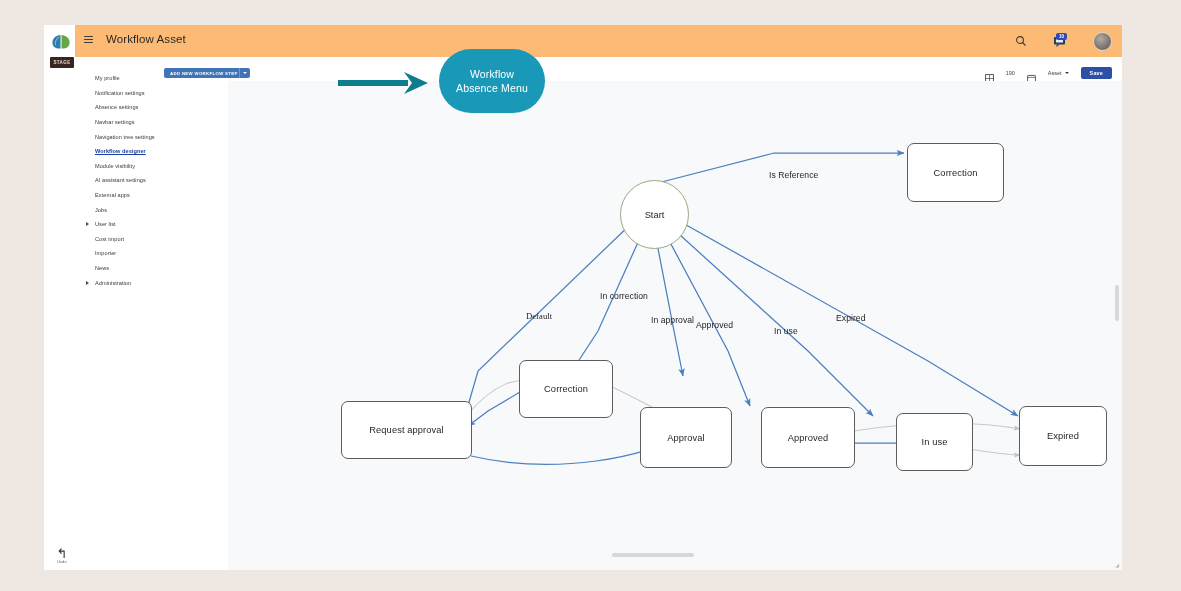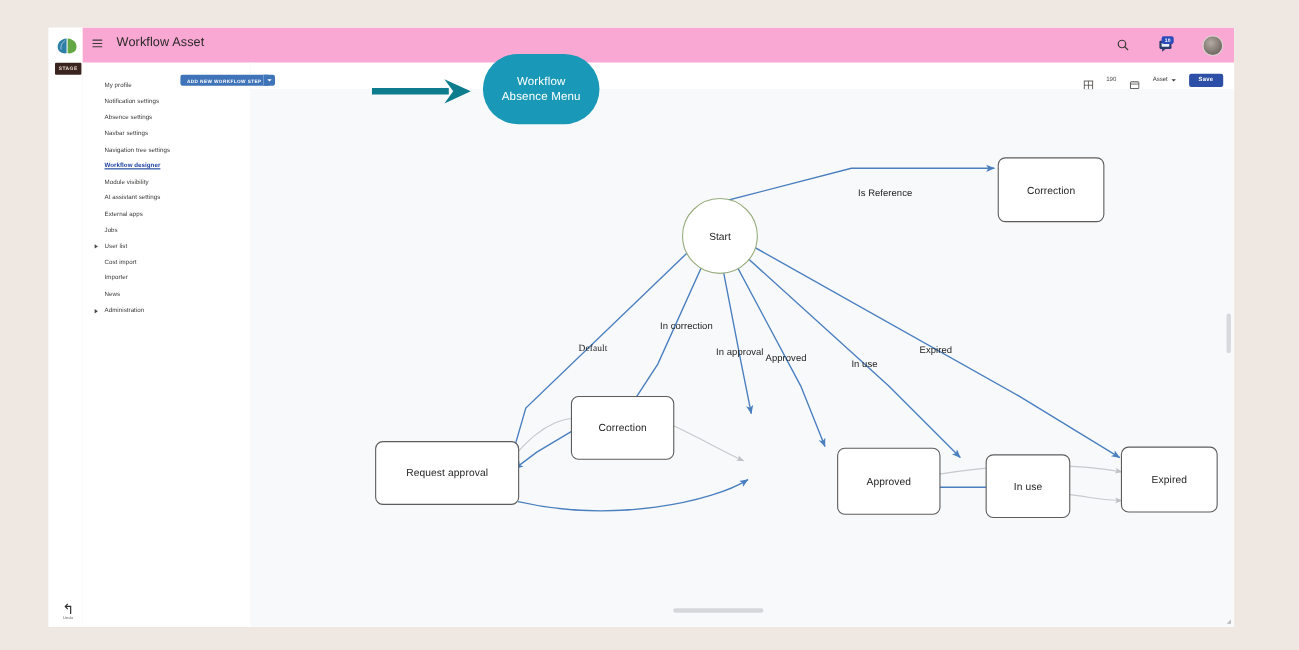--- a/index.html
+++ b/index.html
@@ -38,21 +38,21 @@
   .rail-bottom .undo-label{
     font-size:3.6px;color:#5d5a58;display:block;margin-top:1px;letter-spacing:.2px;
   }
   
   .window{
     position:absolute;left:75px;top:25px;width:1047px;height:545px;
     background:#ffffff;overflow:hidden;
   }
   .header{
     position:absolute;left:0;top:0;width:1047px;height:32px;
-    background:#f9a8d4;
+    background:#fdba74;
   }
   .hamburger{
     position:absolute;left:9px;top:11px;width:9px;height:9px;
     cursor:pointer;
   }
   .hamburger span{
     display:block;height:1px;background:#3d3a38;margin-bottom:2px;border-radius:1px;
   }
   .app-title{
     position:absolute;left:31px;top:8px;
@@ -346,28 +346,29 @@
       </svg>
 
       <div class="node-start" style="left:392px;top:99px;width:67px;height:67px;">Start</div>
 
       <div class="node" style="left:679px;top:62px;width:95px;height:57px;">Correction</div>
 
       <div class="node" style="left:291px;top:279px;width:92px;height:56px;">Correction</div>
 
       <div class="node" style="left:113px;top:320px;width:129px;height:56px;">Request approval</div>
 
+      <div class="node" style="left:412px;top:326px;width:90px;height:59px;">Approval</div>
 
       <div class="node" style="left:533px;top:326px;width:92px;height:59px;">Approved</div>
 
       <div class="node" style="left:668px;top:332px;width:75px;height:56px;">In use</div>
 
       <div class="node" style="left:791px;top:325px;width:86px;height:58px;">Expired</div>
 
-      <div class="edge-label" style="left:541px;top:89px;margin-left:11px;">Is Reference</div>
+      <div class="edge-label" style="left:541px;top:89px;">Is Reference</div>
       <div class="edge-label" style="left:298px;top:230px;font-family:Liberation Serif, serif;">Default</div>
       <div class="edge-label" style="left:346px;top:210px;margin-left:26px;">In correction</div>
       <div class="edge-label" style="left:423px;top:234px;">In approval</div>
       <div class="edge-label" style="left:468px;top:239px;">Approved</div>
       <div class="edge-label" style="left:546px;top:245px;">In use</div>
       <div class="edge-label" style="left:608px;top:232px;">Expired</div>
 
       <div class="canvas-corner">◢</div>
     </div>
 

